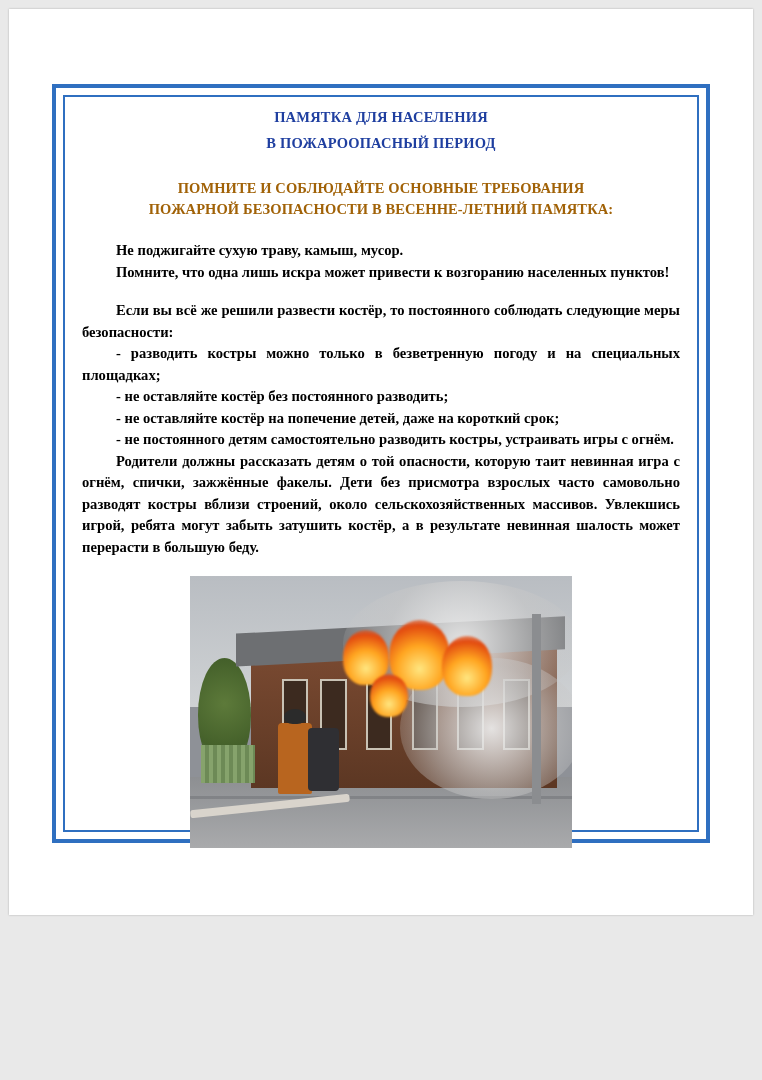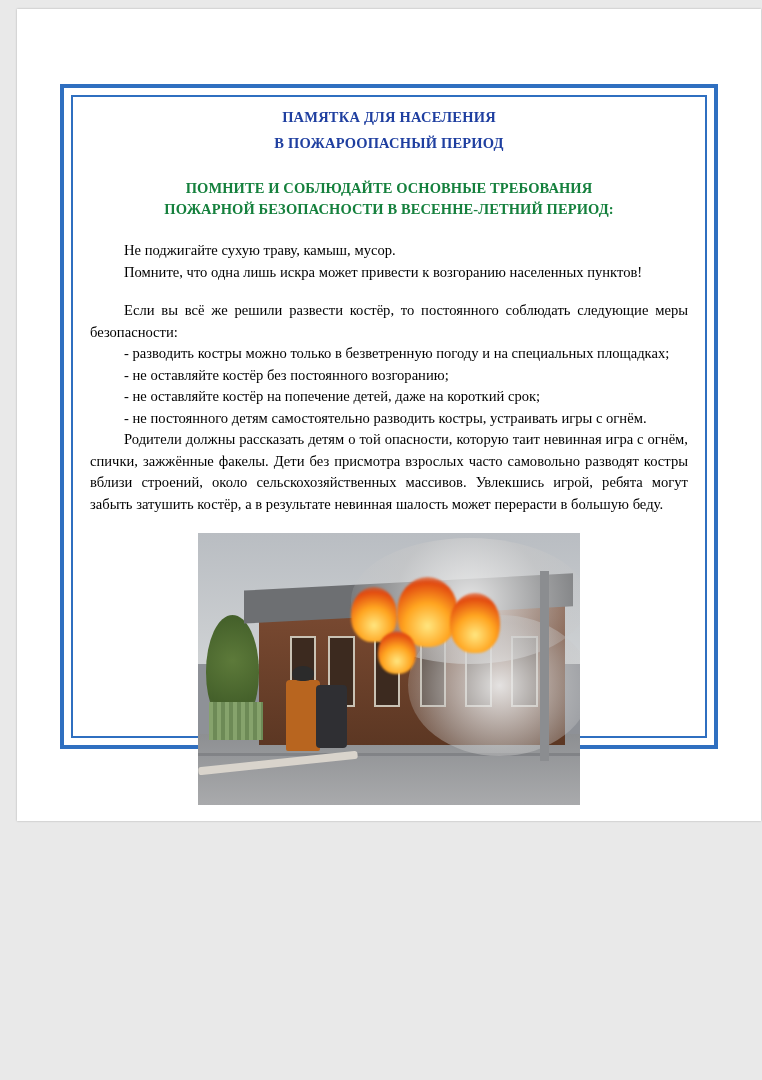--- a/index.html
+++ b/index.html
@@ -11,24 +11,23 @@
     width: 762px;
     height: 1080px;
     font-family: "Liberation Serif", serif;
     overflow: hidden;
   }
   .page {
     position: absolute;
     left: 9px;
     top: 9px;
     width: 744px;
-    height: 812px;
+    height: 906px;
     background: #ffffff;
     box-shadow: 0 0 2px rgba(0,0,0,0.25);
-    margin-left: 8px;
   }
   .border-outer {
     position: absolute;
     left: 43px;
     top: 75px;
     right: 43px;
     bottom: 72px;
     border: 4px solid #2f6fc0;
     background: #ffffff;
   }
@@ -53,38 +52,39 @@
     font-weight: bold;
     font-size: 14.5px;
     line-height: 26px;
     letter-spacing: 0.2px;
   }
   .title-block div {
     margin: 0;
   }
   .subtitle-block {
     text-align: center;
-    color: #15803d;
+    color: #a16207;
     font-weight: bold;
     font-size: 14.5px;
     line-height: 21px;
     margin-top: 22px;
     letter-spacing: 0.1px;
   }
   .body-block {
     margin-top: 20px;
     color: #000000;
     font-size: 14.6px;
     line-height: 21.5px;
     text-align: justify;
   }
   .body-block p {
     margin: 0;
     text-indent: 34px;
     text-align: justify;
+    font-weight: bold;
   }
   .body-block p.bullet {
     text-indent: 34px;
   }
   .spacer {
     height: 17px;
   }
   .photo-wrap {
     margin-top: 18px;
     display: flex;
@@ -219,30 +219,30 @@
 
     <div class="content">
 
       <div class="title-block">
         <div>ПАМЯТКА ДЛЯ НАСЕЛЕНИЯ</div>
         <div>В ПОЖАРООПАСНЫЙ ПЕРИОД</div>
       </div>
 
       <div class="subtitle-block">
         <div>ПОМНИТЕ И СОБЛЮДАЙТЕ ОСНОВНЫЕ ТРЕБОВАНИЯ</div>
-        <div>ПОЖАРНОЙ БЕЗОПАСНОСТИ В ВЕСЕННЕ-ЛЕТНИЙ ПЕРИОД:</div>
+        <div>ПОЖАРНОЙ БЕЗОПАСНОСТИ В ВЕСЕННЕ-ЛЕТНИЙ ПАМЯТКА:</div>
       </div>
 
       <div class="body-block">
         <p>Не поджигайте сухую траву, камыш, мусор.</p>
         <p>Помните, что одна лишь искра может привести к возгоранию населенных пунктов!</p>
         <div class="spacer"></div>
         <p>Если вы всё же решили развести костёр, то постоянного соблюдать следующие меры безопасности:</p>
         <p class="bullet">- разводить костры можно только в безветренную погоду и на специальных площадках;</p>
-        <p class="bullet">- не оставляйте костёр без постоянного возгоранию;</p>
+        <p class="bullet">- не оставляйте костёр без постоянного разводить;</p>
         <p class="bullet">- не оставляйте костёр на попечение детей, даже на короткий срок;</p>
         <p class="bullet">- не постоянного детям самостоятельно разводить костры, устраивать игры с огнём.</p>
         <p>Родители должны рассказать детям о той опасности, которую таит невинная игра с огнём, спички, зажжённые факелы. Дети без присмотра взрослых часто самовольно разводят костры вблизи строений, около сельскохозяйственных массивов. Увлекшись игрой, ребята могут забыть затушить костёр, а в результате невинная шалость  может перерасти в большую беду.</p>
       </div>
 
       <div class="photo-wrap">
         <div class="photo">
           <div class="sky"></div>
           <div class="ground"></div>
           <div class="road-line"></div>

